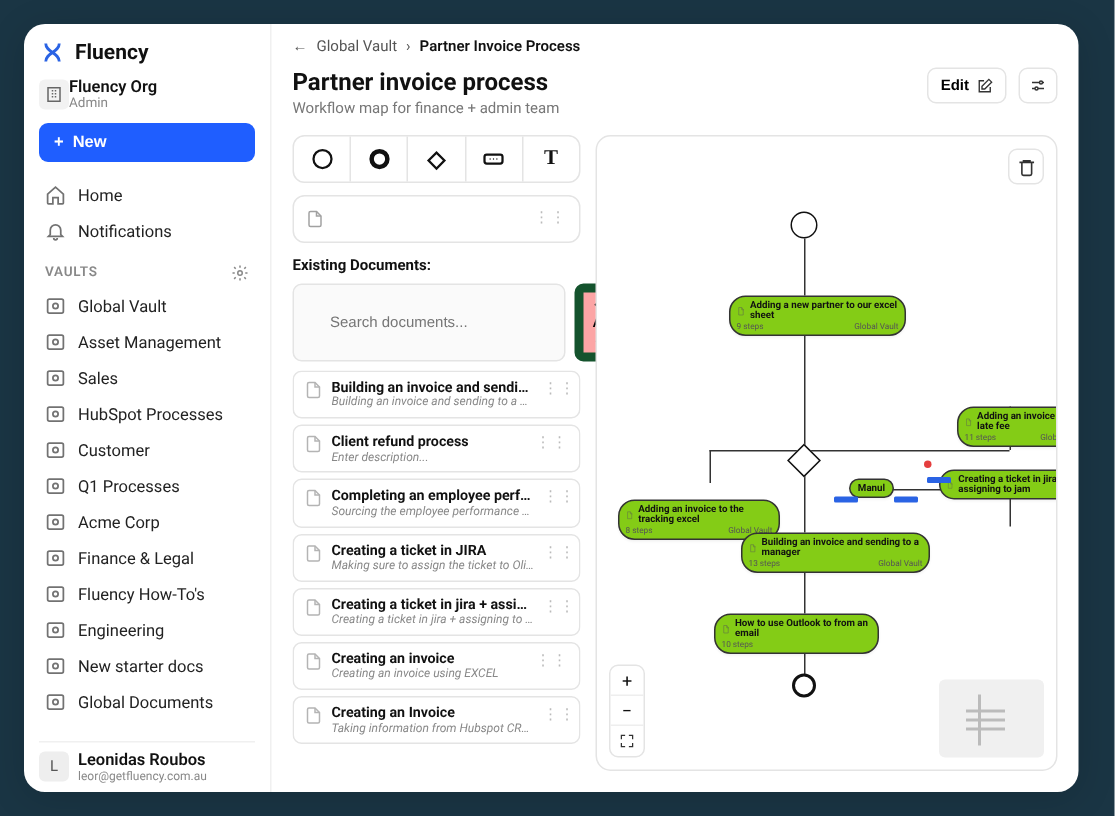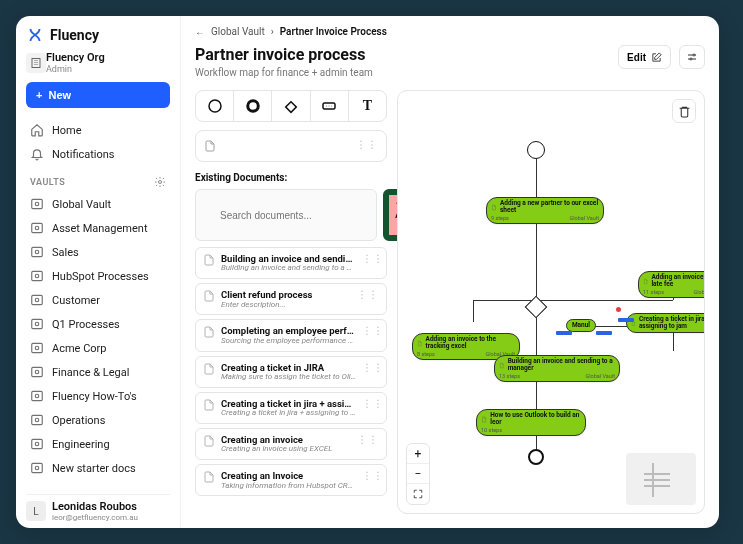--- a/index.html
+++ b/index.html
@@ -186,35 +186,35 @@
             <rect x="3" y="4" width="18" height="16" rx="2"></rect>
             <circle cx="12" cy="12" r="3"></circle>
           </svg>
           <span>Fluency How-To's</span>
         </div>
       <div class="nav-item">
           <svg class="nav-icon" viewBox="0 0 24 24" fill="none" stroke="#444" stroke-width="2">
             <rect x="3" y="4" width="18" height="16" rx="2"></rect>
             <circle cx="12" cy="12" r="3"></circle>
           </svg>
-          <span>Operations</span>
-        </div>
-      <div class="nav-item">
-          <svg class="nav-icon" viewBox="0 0 24 24" fill="none" stroke="#444" stroke-width="2">
-            <rect x="3" y="4" width="18" height="16" rx="2"></rect>
-            <circle cx="12" cy="12" r="3"></circle>
-          </svg>
           <span>Engineering</span>
         </div>
       <div class="nav-item">
           <svg class="nav-icon" viewBox="0 0 24 24" fill="none" stroke="#444" stroke-width="2">
             <rect x="3" y="4" width="18" height="16" rx="2"></rect>
             <circle cx="12" cy="12" r="3"></circle>
           </svg>
           <span>New starter docs</span>
+        </div>
+      <div class="nav-item">
+          <svg class="nav-icon" viewBox="0 0 24 24" fill="none" stroke="#444" stroke-width="2">
+            <rect x="3" y="4" width="18" height="16" rx="2"></rect>
+            <circle cx="12" cy="12" r="3"></circle>
+          </svg>
+          <span>Global Documents</span>
         </div>
     </div>
     <div class="user-row">
       <div class="avatar">L</div>
       <div>
         <div class="user-name">Leonidas Roubos</div>
         <div class="user-email">leor@getfluency.com.au</div>
       </div>
     </div>
   </aside>
@@ -463,21 +463,21 @@
                 <span>13 steps</span>
                 <span>Global Vault</span>
               </div>
           </div>
           <div class="node" style="left:78px; top:318px; width:110px;">
             <div class="nt">
                 <svg class="tiny-icon" viewBox="0 0 24 24" fill="none" stroke="#555" stroke-width="2">
                   <path d="M14 2H6v20h12V8z"></path>
                   <path d="M14 2v6h6"></path>
                 </svg>
-                <span>How to use Outlook to build an leor</span>
+                <span>How to use Outlook to from an email</span>
               </div>
             <div class="nm">
                 <span>10 steps</span>
                 <span></span>
               </div>
           </div>
 
           <div class="dot-red" style="left:218px; top:216px;"></div>
           <div class="bar-blue" style="left:158px; top:240px;"></div>
           <div class="bar-blue" style="left:198px; top:240px;"></div>

